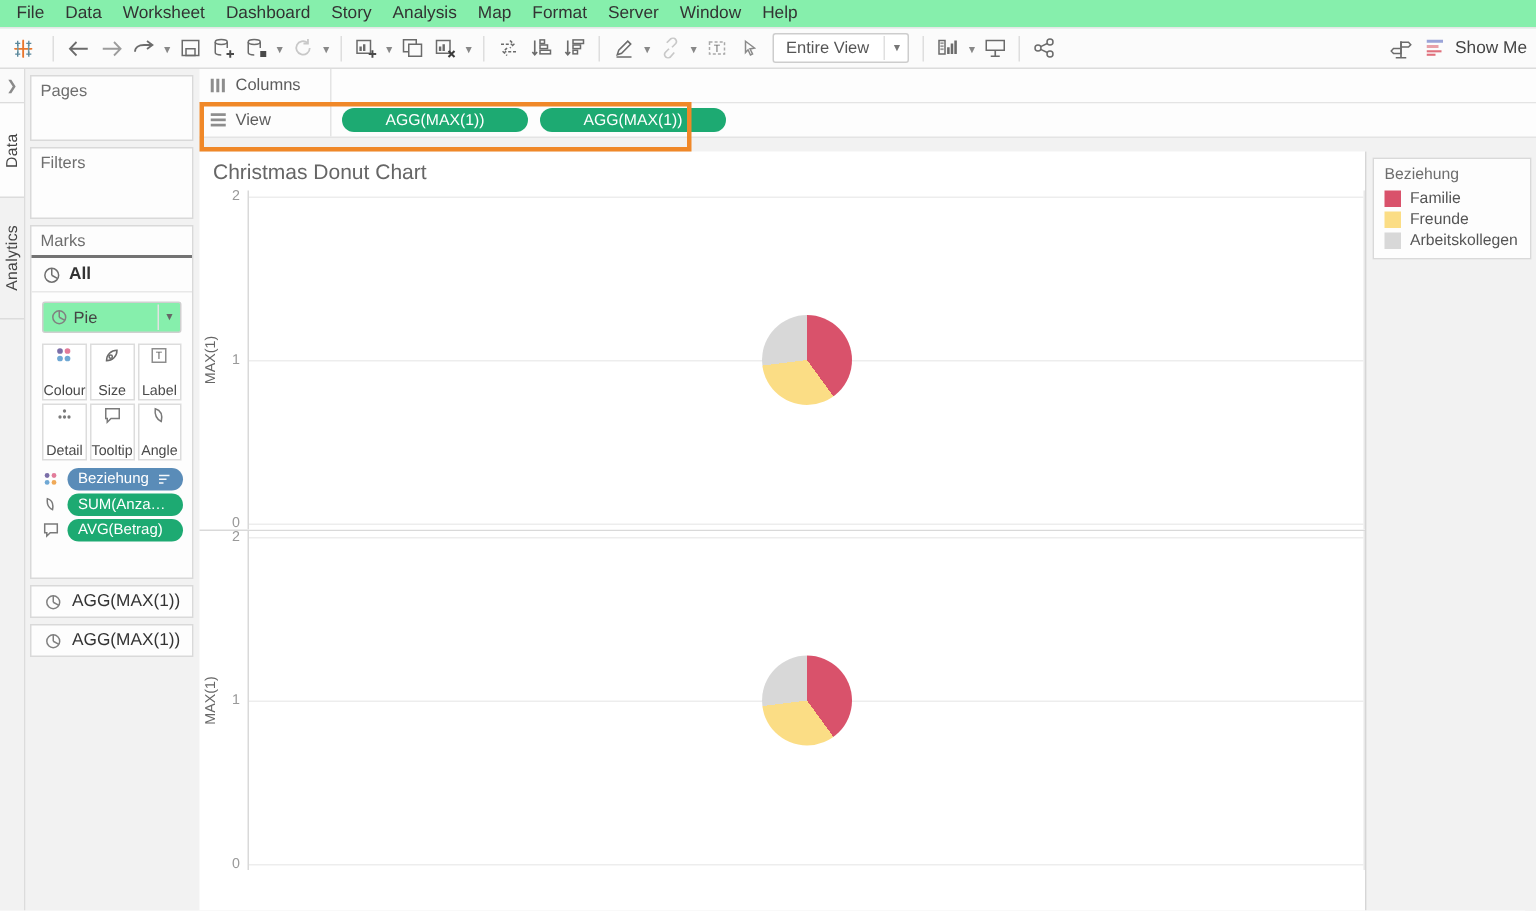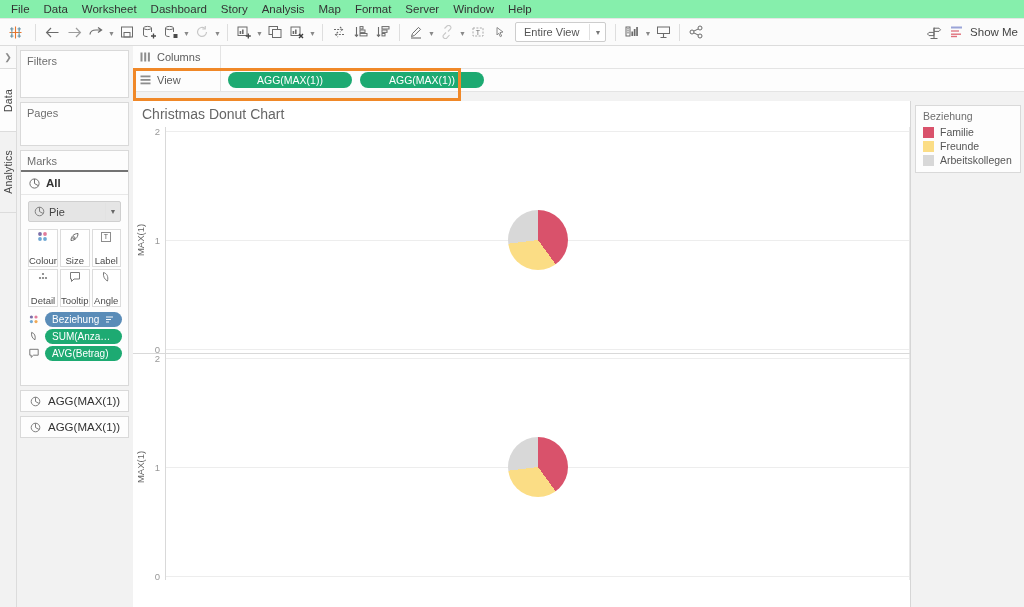--- a/index.html
+++ b/index.html
@@ -88,21 +88,21 @@
 
   .marks-card { margin: 4px 3px 0 3px; }
   .marks-hdr { padding: 4px 6px 3px 6px; font-size: 11px; color: #6e6e6e; border-bottom: 2px solid #737373; }
   .marks-all {
     display: flex; align-items: center; gap: 6px; padding: 5px 8px;
     font-size: 11.5px; font-weight: bold; color: #333; border-bottom: 1px solid #e8e8e8;
     cursor: default;
   }
   .marktype {
     display: flex; align-items: center; margin: 6px 7px; height: 19px;
-    border: 1px solid #cfcfcf; background: #e5e5e5; border-radius: 2px; cursor: default;
+    border: 1px solid #cfcfcf; background: #86efac; border-radius: 2px; cursor: default;
   }
   .marktype .mt-ico { width: 20px; display: flex; align-items: center; justify-content: center; }
   .marktype .mt-lbl { flex: 1; font-size: 11px; color: #444; }
   .marktype .mt-car { width: 14px; text-align: center; font-size: 7px; color: #666; border-left: 1px solid #e2e2e2; line-height: 17px; }
 
   .btngrid { display: grid; grid-template-columns: repeat(3, 1fr); gap: 0; margin: 2px 6px 4px 6px; }
   .mbtn {
     border: 1px solid #dcdcdc; background: #fff; height: 36px; margin: 1px;
     display: flex; flex-direction: column; align-items: center; justify-content: center;
     gap: 12px; cursor: default;
@@ -438,26 +438,26 @@
     <div class="rail-tab sel" style="height:62px">
       <span>Data</span>
     </div>
     <div class="rail-tab" style="height:80px">
       <span>Analytics</span>
     </div>
   </div>
 
   <div class="leftpanel">
 
+    <div class="card" id="pages-card">
+      <div class="card-title">Pages</div>
+    </div>
+
     <div class="card" id="filters-card">
       <div class="card-title">Filters</div>
-    </div>
-
-    <div class="card" id="pages-card">
-      <div class="card-title">Pages</div>
     </div>
 
     <div class="card marks-card">
       <div class="marks-hdr">Marks</div>
 
       <div class="marks-all">
         <span>
           <svg width="11" height="11" viewBox="0 0 11 11">
               <circle cx="5.5" cy="5.5" r="4.6" stroke="#707070" fill="none"></circle>
               <path d="M5.5 5.5V.9M5.5 5.5l4 2.3" stroke="#707070" fill="none"></path>

